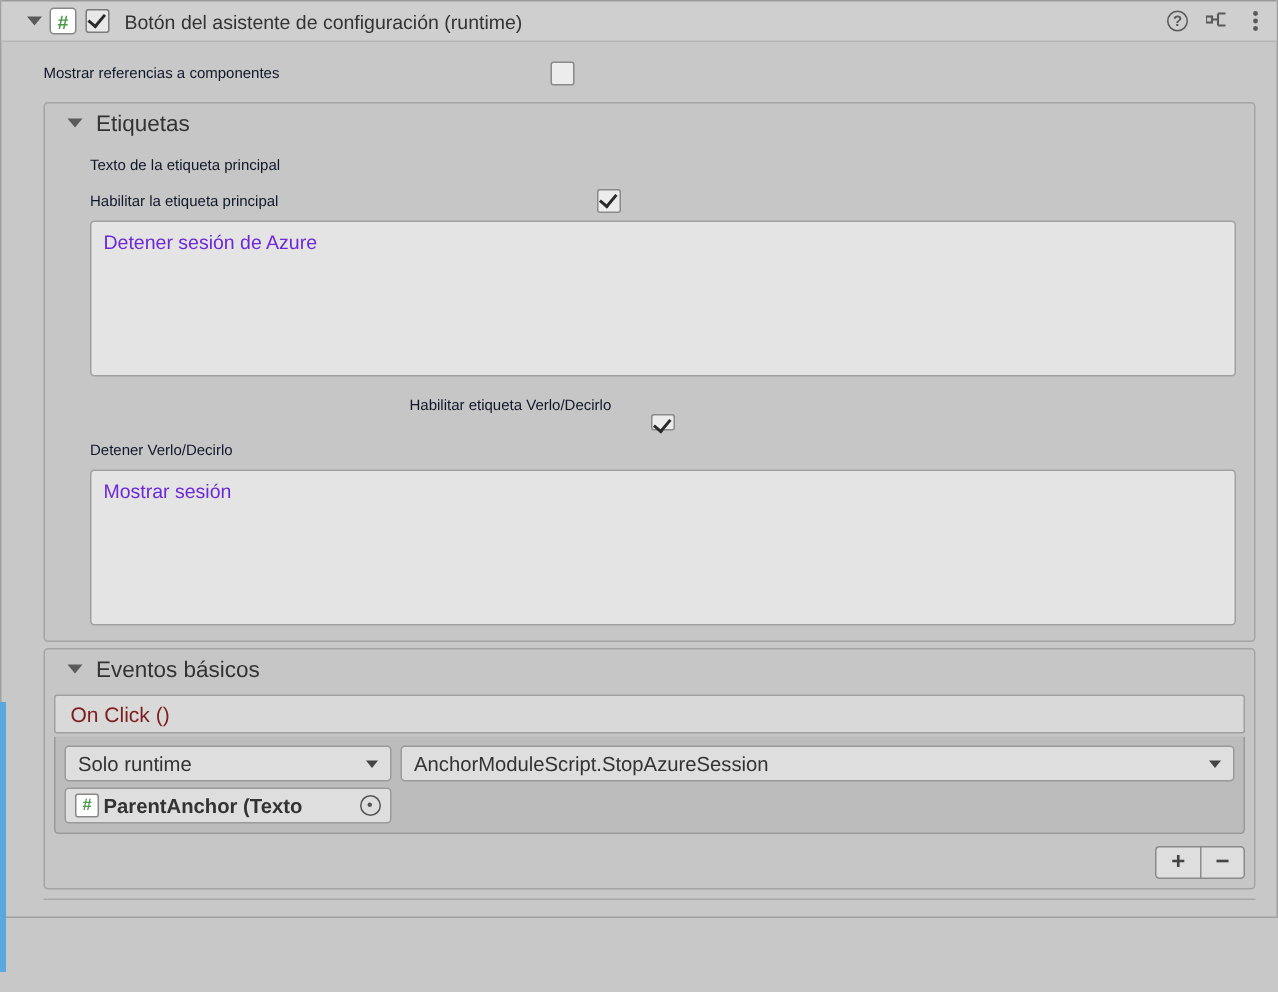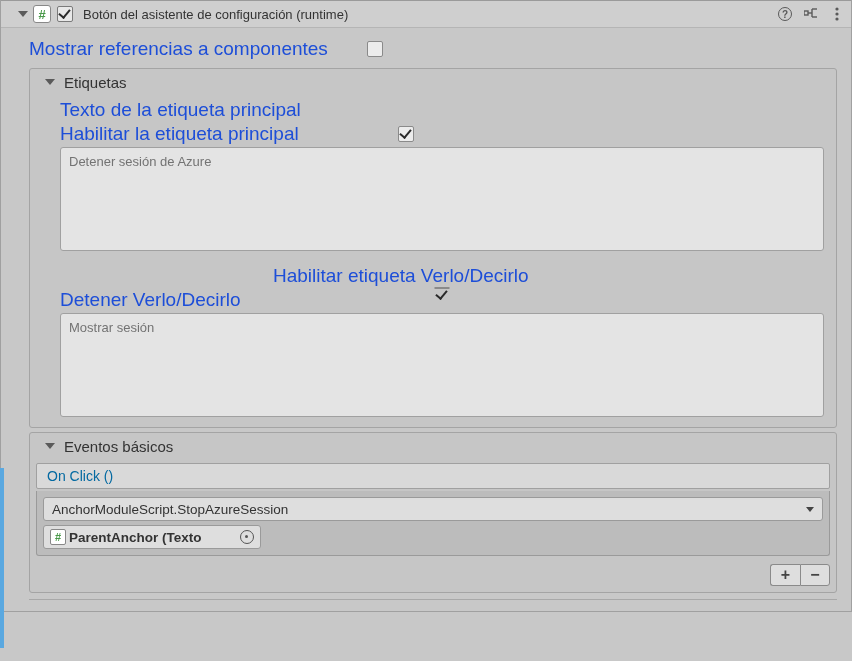--- a/index.html
+++ b/index.html
@@ -64,21 +64,21 @@
     border-right: 2px solid #2a2a2a;
     border-bottom: 2px solid #2a2a2a;
     transform: rotate(40deg);
   }
   .comp-title { flex: 1; font-size: 13px; color: #333; }
   .hdr-icons { display: flex; gap: 10px; align-items: center; color: #5a5a5a; }
   .hdr-icon { cursor: pointer; width:16px; height:16px; display:flex; align-items:center; justify-content:center; }
 
   .body-pad { padding: 4px 16px 6px 28px; }
   .row { display: flex; align-items: center; height: 22px; margin: 2px 0; }
-  .label-col { width: 338px; font-size: 19px; color: #1d4ed8; }
+  .label-col { width: 338px; font-size: 10px; color: #0f172a; }
   .small-check {
     width: 16px; height: 16px;
     border: 1px solid #8a8a8a;
     background: #ececec;
     border-radius: 2px;
     position: relative;
     cursor: pointer;
   }
   .small-check.checked::after {
     content: "";
@@ -102,34 +102,34 @@
   }
   .group-title { font-size: 15px; color: #333; margin-left: 4px; }
   .group-body { padding: 2px 12px 10px 30px; }
 
   .textarea-box {
     background: #e4e4e4;
     border: 1px solid #a0a0a0;
     border-radius: 3px;
     padding: 6px 8px;
     font-size: 13px;
-    color: #737373;
+    color: #6d28d9;
     height: 104px;
     margin-top: 2px;
     resize: none;
     width: 100%;
   }
   .onclick-bar {
     background: #d9d9d9;
     border: 1px solid #a0a0a0;
     border-radius: 2px;
     margin: 4px 2px 2px 2px;
     padding: 4px 10px;
     font-size: 14px;
-    color: #0369a1;
+    color: #7f1d1d;
   }
   .event-body {
     background: #bcbcbc;
     border: 1px solid #9a9a9a;
     border-top: none;
     border-radius: 0 0 3px 3px;
     margin: 0 2px 4px 2px;
     padding: 6px;
     position: relative;
   }
@@ -287,20 +287,24 @@
 
   <div class="group" style="padding-bottom:4px;">
     <div class="group-header">
       <div class="foldout tri-down"></div>
       <div class="group-title">Eventos básicos</div>
     </div>
     <div style="padding: 0 4px;">
       <div class="onclick-bar">On Click ()</div>
       <div class="event-body">
         <div class="event-row1">
+          <div class="dropdown" style="width:218px;">
+            <span>Solo runtime</span>
+            <div class="dd-arrow"></div>
+          </div>
           <div class="dropdown" style="flex:1;">
             <span>AnchorModuleScript.StopAzureSession</span>
             <div class="dd-arrow"></div>
           </div>
         </div>
         <div class="object-field">
           <div class="mini-hash">#</div>
           <span style="overflow:hidden; white-space:nowrap;">ParentAnchor (Texto</span>
           <div class="object-picker"></div>
         </div>

